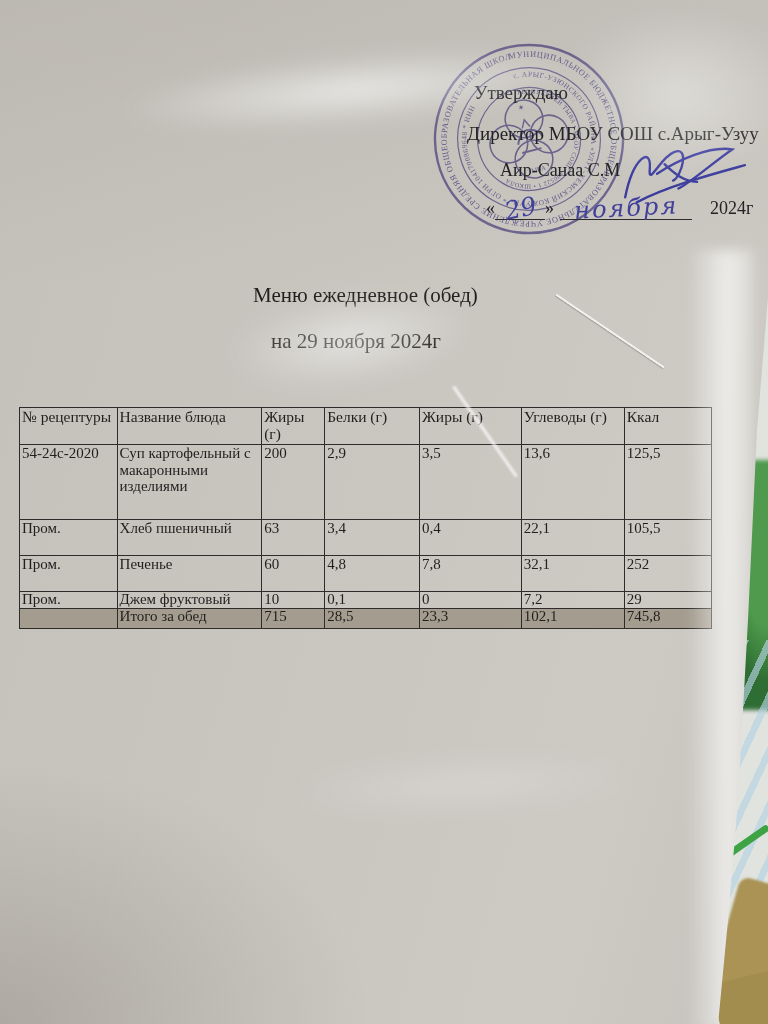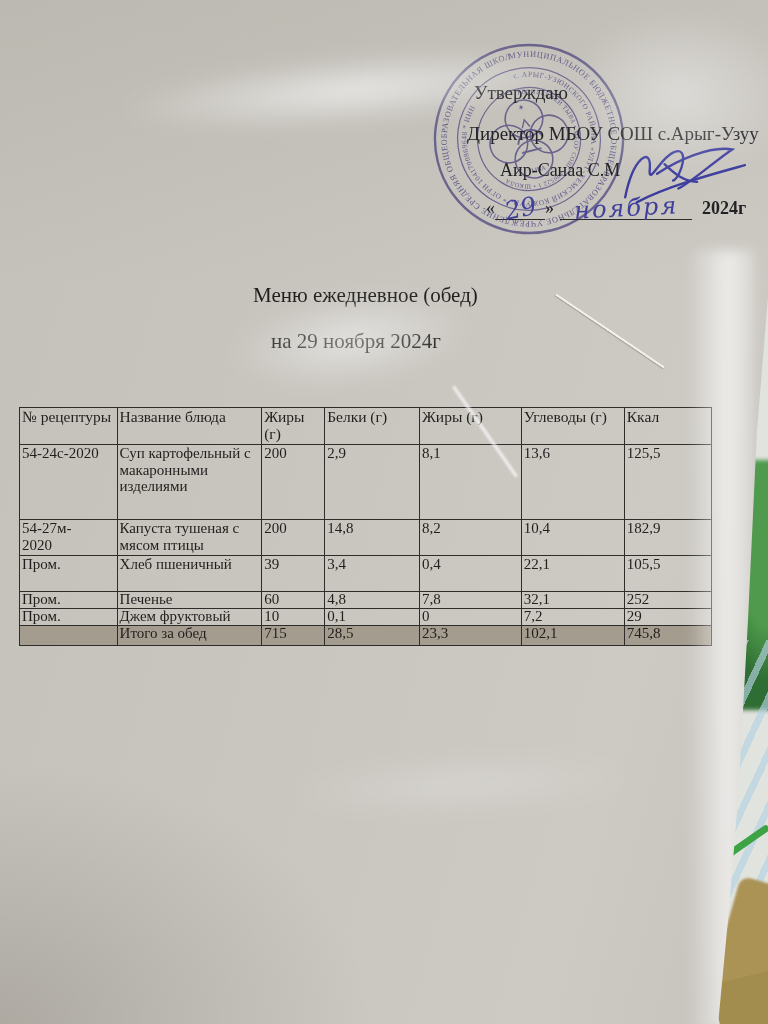--- a/index.html
+++ b/index.html
@@ -53,21 +53,21 @@
   .director-line{position:absolute;left:467px;top:123px;font-size:19px;color:#232325;white-space:nowrap;}
   .director-name{position:absolute;left:500px;top:160px;font-size:18px;color:#232325;}
   .signature{position:absolute;left:612px;top:138px;width:140px;height:72px;transform:rotate(-7deg);}
   .date-line{position:absolute;left:486px;top:198px;font-size:18px;color:#232325;white-space:nowrap;}
   .date-line .q{font-size:18px;}
   .hand{color:#41419c;font-family:"DejaVu Serif",serif;font-style:italic;}
   .day-blank{display:inline-block;width:50px;border-bottom:1.6px solid #2b2b2b;text-align:center;}
   .day-blank .hand{display:inline-block;font-size:25px;line-height:14px;transform:rotate(-12deg) translateY(3px);}
   .month-blank{display:inline-block;width:132px;border-bottom:1.6px solid #2b2b2b;text-align:center;margin-left:6px;}
   .month-blank .hand{display:inline-block;font-size:24px;line-height:12px;transform:rotate(-3deg) translateY(2px);letter-spacing:2px;}
-  .year{margin-left:10px;font-weight:bold;}
+  .year{margin-left:18px;}
 
   
   .stamp{position:absolute;left:430px;top:40px;width:198px;height:198px;opacity:.82;
          transform:rotate(-14deg);mix-blend-mode:multiply;}
   .stamp text{fill:#5e55a8;}
   .stamp .ring{stroke:#6f66b0;fill:none;}
 
   
   .title1{position:absolute;left:253px;top:283px;font-size:21px;color:#1f1e1c;}
   .title2{position:absolute;left:271px;top:329px;font-size:21px;color:#1f1e1c;}
@@ -169,38 +169,28 @@
           <th>Углеводы (г)</th>
           <th>Ккал</th>
         </tr>
       </thead>
       <tbody>
           <tr>
             <td class="c0">54-24с-2020</td>
             <td>Суп картофельный с макаронными изделиями</td>
             <td>200</td>
             <td>2,9</td>
-            <td>8,1</td>
+            <td>3,5</td>
             <td>13,6</td>
             <td>125,5</td>
           </tr>
           <tr>
-            <td class="c0">54-27м-
-2020</td>
-            <td>Капуста тушеная с мясом птицы</td>
-            <td>200</td>
-            <td>14,8</td>
-            <td>8,2</td>
-            <td>10,4</td>
-            <td>182,9</td>
-          </tr>
-          <tr>
             <td class="c0">Пром.</td>
             <td>Хлеб пшеничный</td>
-            <td>39</td>
+            <td>63</td>
             <td>3,4</td>
             <td>0,4</td>
             <td>22,1</td>
             <td>105,5</td>
           </tr>
           <tr>
             <td class="c0">Пром.</td>
             <td>Печенье</td>
             <td>60</td>
             <td>4,8</td>

